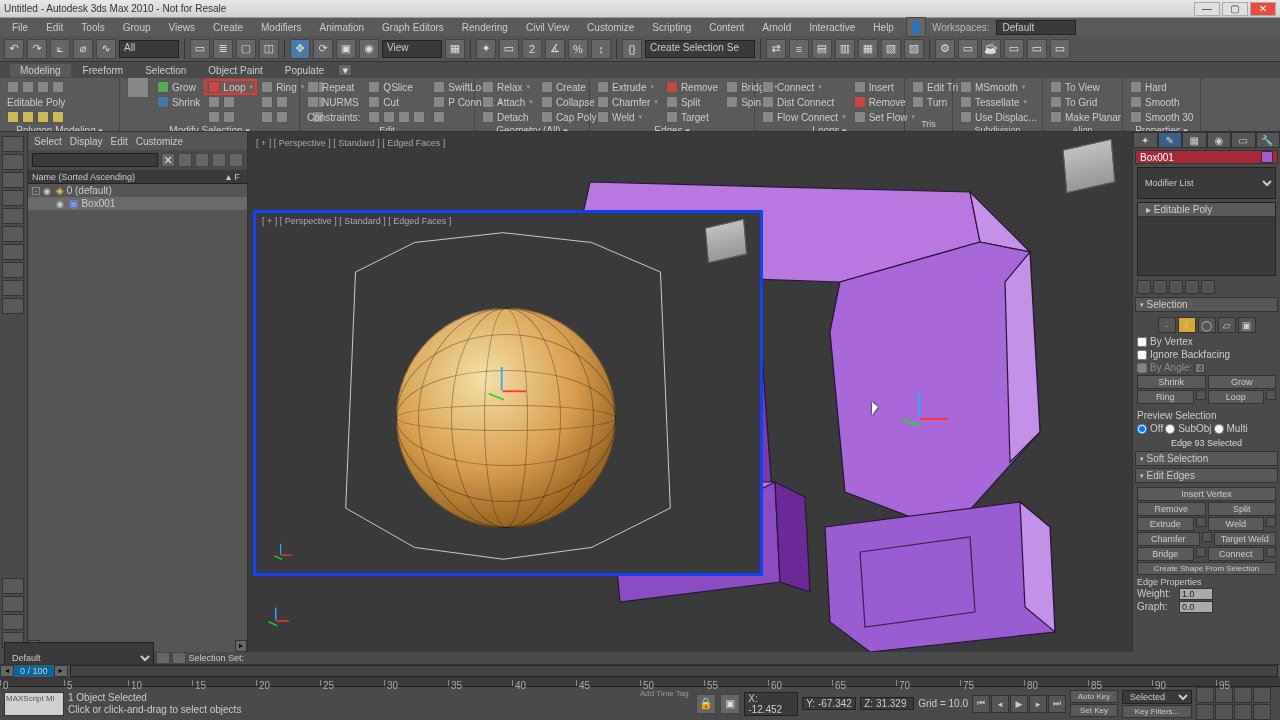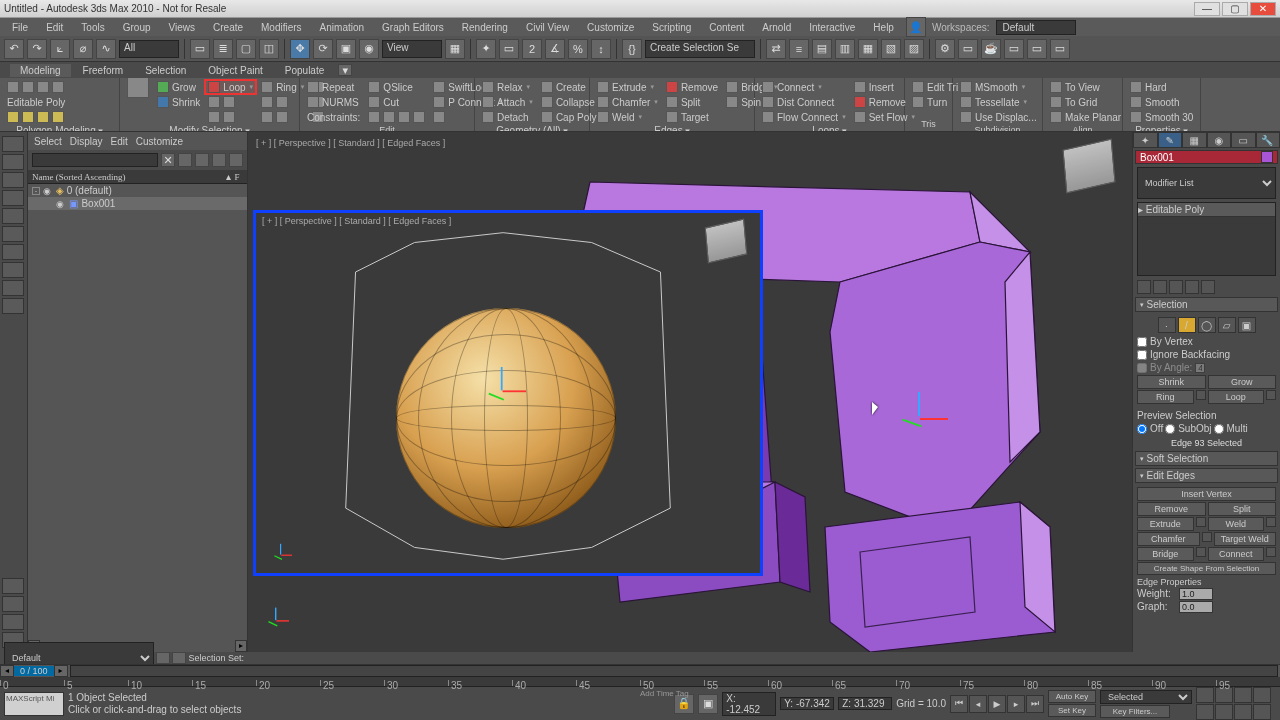--- a/index.html
+++ b/index.html
@@ -37,21 +37,21 @@
 
 .workarea { position:absolute; top:132px; left:0; right:0; bottom:68px; display:flex; }
 .leftrail { width:28px; background:#4a4a4a; display:flex; flex-direction:column; gap:2px; padding:4px 2px; border-right:1px solid #333; }
 .railbtn { width:22px; height:16px; background:#5a5a5a; border:1px solid #333; cursor:pointer; }
 .scenepanel { width:220px; background:#4a4a4a; border-right:1px solid #333; display:flex; flex-direction:column; }
 .scenetools { height:18px; background:#555; display:flex; align-items:center; gap:8px; padding:0 6px; color:#ccc; }
 .scenetools span { cursor:pointer; }
 .scenesearch { height:20px; background:#4a4a4a; display:flex; align-items:center; gap:3px; padding:0 4px; }
 .scenesearch input { flex:1; background:#3a3a3a; border:1px solid #222; color:#ccc; height:14px; padding:0 3px; font-size:9px; }
 .scenehdr { height:14px; background:#3a3a3a; display:flex; align-items:center; color:#ccc; padding:0 4px; border-bottom:1px solid #222; }
-.scenehdr .hf { font-size:9px;font-family:Liberation Serif, serif; }
+.scenehdr .hf { font-size:9px; }
 .scenelist { flex:1; background:#555; color:#ccc; }
 .noderow { height:13px; display:flex; align-items:center; padding-left:4px; gap:3px; }
 .noderow.sel { background:#6a6a6a; }
 .toggle { width:8px; height:8px; border:1px solid #888; font-size:7px; line-height:6px; text-align:center; }
 .eye { width:10px; font-size:9px; }
 
 .viewports { flex:1; position:relative; background:#7dd3fc; }
 .vplabel { position:absolute; top:6px; left:8px; color:#aaa; font-size:9px; z-index:5; }
 .mainvp { position:absolute; inset:0; background:#3a3a3a; overflow:hidden; }
 .floatvp { position:absolute; left:5px; top:78px; width:510px; height:366px; border:3px solid #1040ff; background:#3a3a3a; z-index:10; }
@@ -67,21 +67,21 @@
 
 .rightpanel { width:148px; background:#4a4a4a; border-left:1px solid #333; display:flex; flex-direction:column; color:#ccc; }
 .rp-tabs { height:16px; background:#444; display:flex; }
 .rp-tab { flex:1; border:1px solid #333; background:#555; cursor:pointer; display:flex; align-items:center; justify-content:center; }
 .rp-tab.active { background:#3a6088; }
 .rp-name { height:14px; background:#a82838; color:#fff; padding:0 4px; display:flex; align-items:center; margin:2px; border:1px solid #333; }
 .rp-colorbox { width:12px; height:12px; background:#a855d8; border:1px solid #333; margin-left:auto; }
 .rp-row { display:flex; align-items:center; padding:1px 4px; gap:2px; }
 .rp-select { flex:1; background:#3a3a3a; border:1px solid #222; color:#ccc; height:32px; font-size:9px; padding:0 3px; }
 .rp-stack { height:74px; background:#3a3a3a; margin:2px 4px; border:1px solid #222; }
-.rp-stack .stackitem { background:#5a5a5a; padding:1px 0; border-bottom:1px solid #333; }
+.rp-stack .stackitem { background:#5a5a5a; padding:1px 8px; border-bottom:1px solid #333; }
 .rp-minitb { display:flex; gap:2px; padding:2px 4px; }
 .rp-minitb .mb { width:14px; height:14px; background:#555; border:1px solid #333; }
 .rollhead { background:#585858; padding:1px 4px; border:1px solid #333; margin:1px 2px; cursor:pointer; display:flex; align-items:center; }
 .rollhead::before { content:"▾"; font-size:7px; margin-right:3px; }
 .rollbody { padding:2px 4px; }
 .sobtns { display:flex; gap:2px; justify-content:center; margin:2px 0; }
 .sobtn { width:18px; height:16px; background:#555; border:1px solid #333; cursor:pointer; display:flex; align-items:center; justify-content:center; }
 .sobtn.active { background:#d8a830; }
 .chk { display:flex; align-items:center; gap:3px; font-size:9px; padding:1px 0; }
 .chk input { width:10px; height:10px; }
@@ -839,21 +839,21 @@
       <div class="playbtn">◂</div>
       <div class="playbtn">▶</div>
       <div class="playbtn">▸</div>
       <div class="playbtn">⏭</div>
     </div>
     <div style="display:flex;flex-direction:column;gap:1px">
       <div class="pbtn sm" style="width:48px">Auto Key</div>
       <div class="pbtn sm" style="width:48px">Set Key</div>
     </div>
     <div style="display:flex;flex-direction:column;gap:1px">
-      <select class="rp-select" style="width:92px"><option>Selected</option></select>
+      <select class="rp-select" style="width:70px"><option>Selected</option></select>
       <div class="pbtn sm" style="width:70px">Key Filters...</div>
     </div>
     <div class="navbtns">
       <div class="navbtn"></div>
       <div class="navbtn"></div>
       <div class="navbtn"></div>
       <div class="navbtn"></div>
       <div class="navbtn"></div>
       <div class="navbtn"></div>
       <div class="navbtn"></div>

